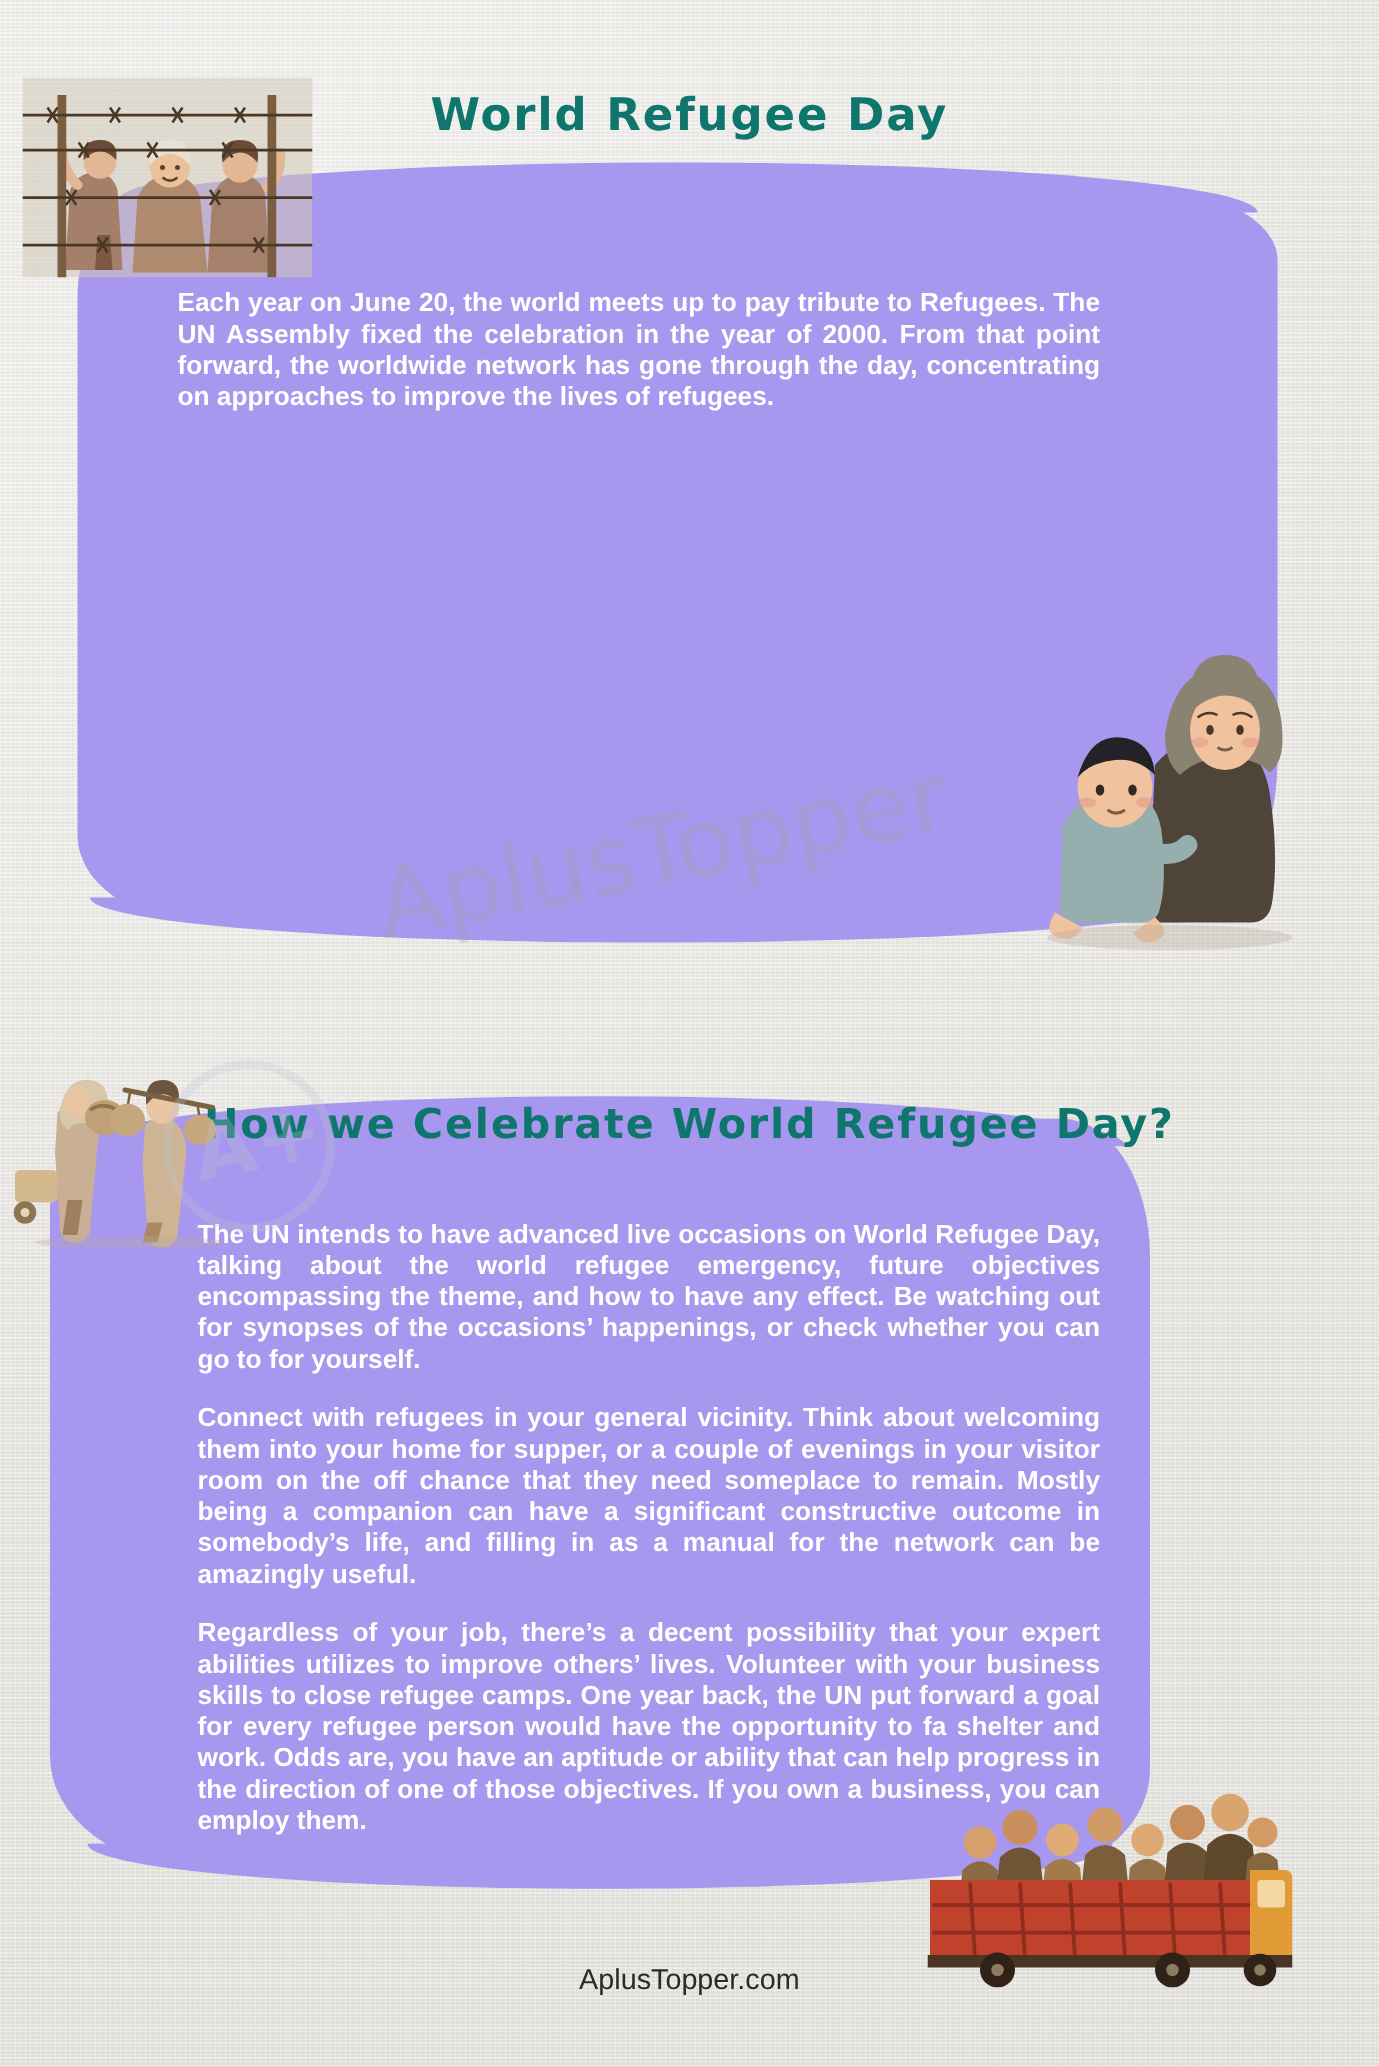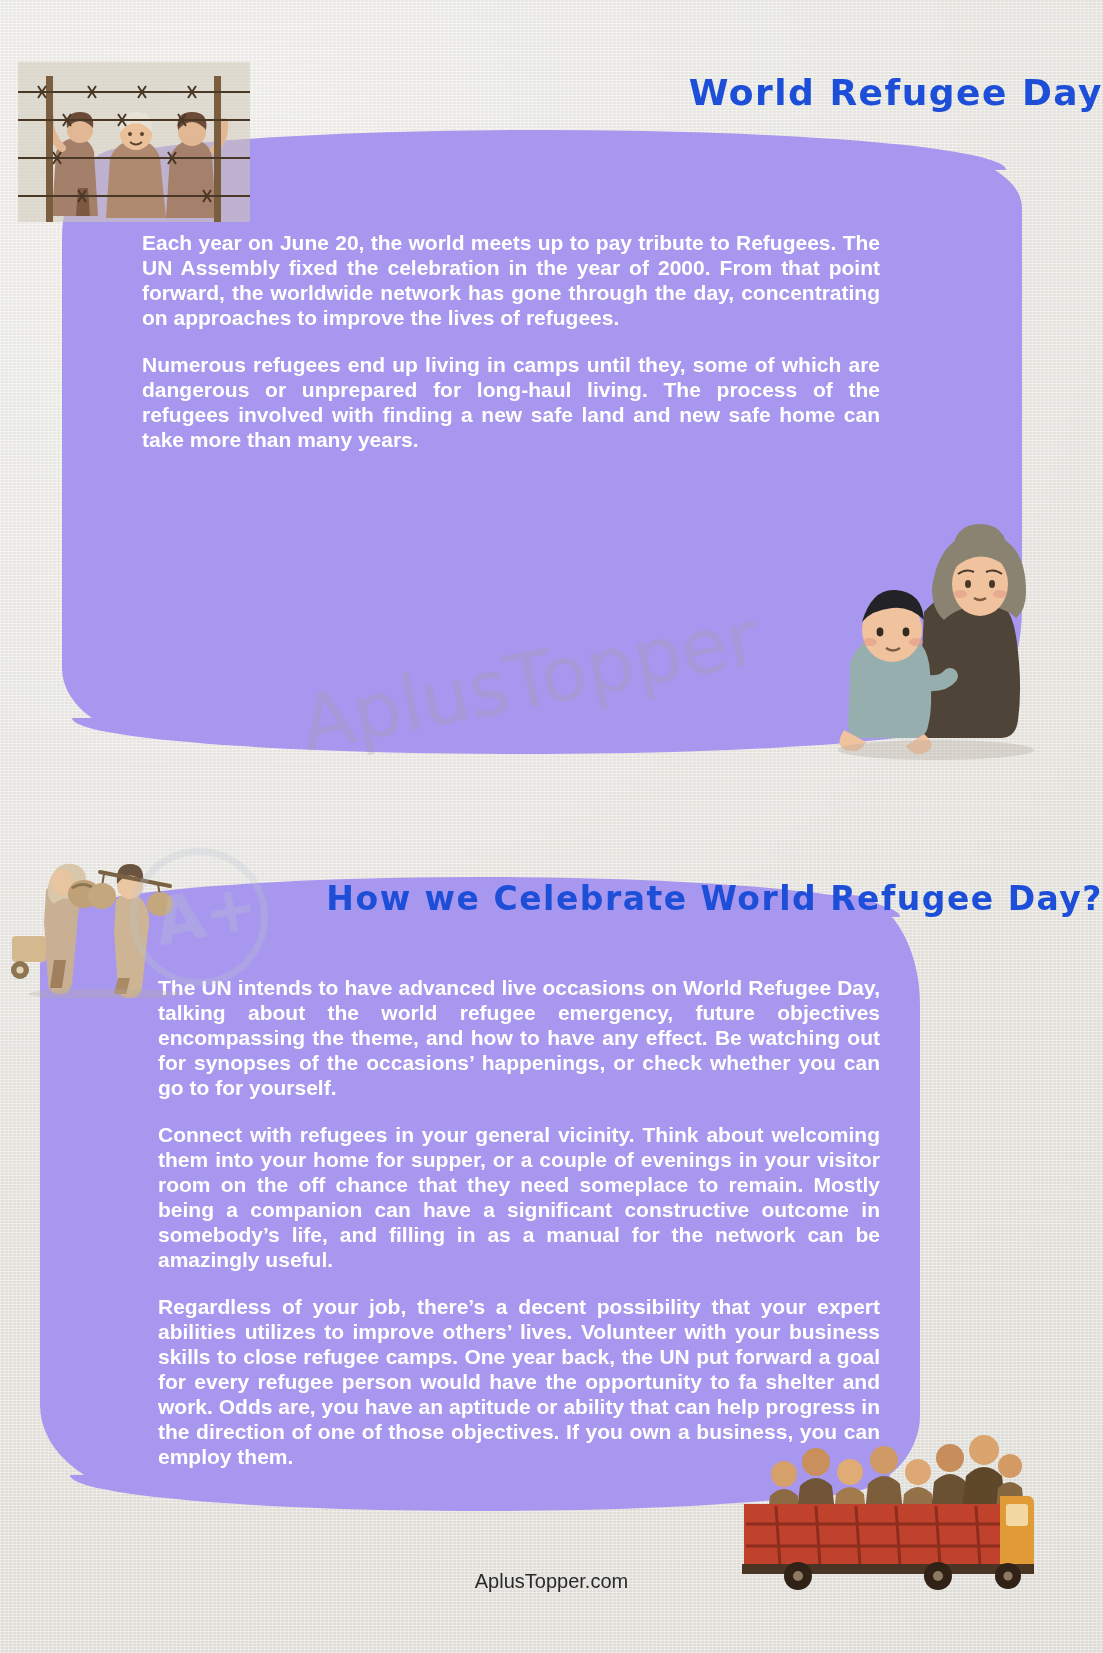--- a/index.html
+++ b/index.html
@@ -28,22 +28,22 @@
     position: absolute;
     left: 0;
     width: 1103px;
   }
   #section-1 { top: 0; height: 790px; }
   #section-2 { top: 790px; height: 863px; }
 
   .title {
     position: absolute;
     width: 100%;
-    text-align: right;
-    color: #1d4ed8;
+    text-align: center;
+    color: #0f766e;
     font-weight: bold;
     letter-spacing: 1.5px;
     font-family: "DejaVu Sans", sans-serif;
   }
   #title-1 {
     top: 48px;
     font-size: 36px;
   }
   #title-2 {
     top: 852px;
@@ -173,21 +173,21 @@
     font-family: "DejaVu Sans", sans-serif;
     font-weight: bold;
   }
 
   .footer {
     position: absolute;
     left: 0;
     top: 1570px;
     width: 100%;
     text-align: center;
-    font-size: 20px;
+    font-size: 23px;
     color: #2a2a2a;
     font-family: "Liberation Sans", sans-serif;
   }
 
   
   .illo { position: absolute; }
   #illo-fence { left: 18px; top: 62px; }
   #illo-mother { left: 828px; top: 492px; }
   #illo-walkers { left: 8px; top: 838px; }
   #illo-truck { left: 742px; top: 1400px; }
@@ -252,21 +252,20 @@
         <path d="M60 128 l8 12 M68 128 l-8 12"></path>
         <path d="M185 128 l8 12 M193 128 l-8 12"></path>
       </g>
     </svg>
   </div>
 
   <h1 class="title" id="title-1">World Refugee Day</h1>
 
   <div class="body-text" id="text-1">
     <p>Each year on June 20, the world meets up to pay tribute to Refugees. The UN Assembly fixed the celebration in the year of 2000. From that point forward, the worldwide network has gone through the day, concentrating on approaches to improve the lives of refugees.</p>
-    <p>Numerous refugees end up living in camps until they, some of which are dangerous or unprepared for long-haul living. The process of the refugees involved with finding a new safe land and new safe home can take more than many years.</p>
   </div>
 
   <div class="illo" id="illo-mother">
     <svg width="210" height="268" viewBox="0 0 210 268">
 
       <path d="M96 120 q22 -26 52 -22 q34 5 40 46 q7 48 2 84 q-2 18 -18 18 h-72 q-14 0 -12 -18 q6 -56 8 -108z" fill="#4f4438"></path>
 
       <path d="M104 96 q8 -56 50 -54 q44 2 44 58 q0 18 -10 26 q-12 -12 -34 -12 q-24 0 -38 14 q-12 -10 -12 -32z" fill="#8a8372"></path>
 
       <ellipse cx="152" cy="92" rx="28" ry="32" fill="#f0c29d"></ellipse>

